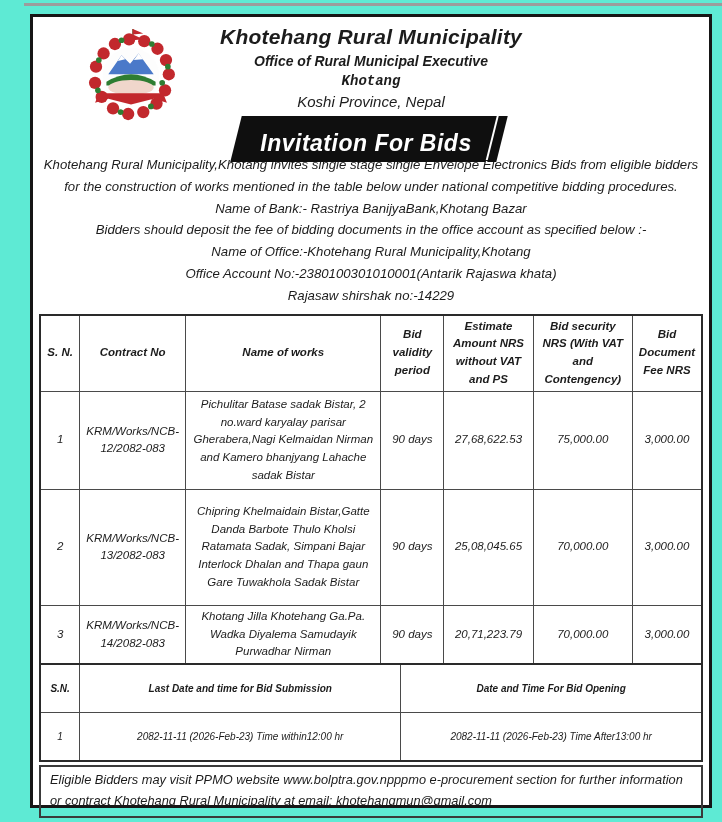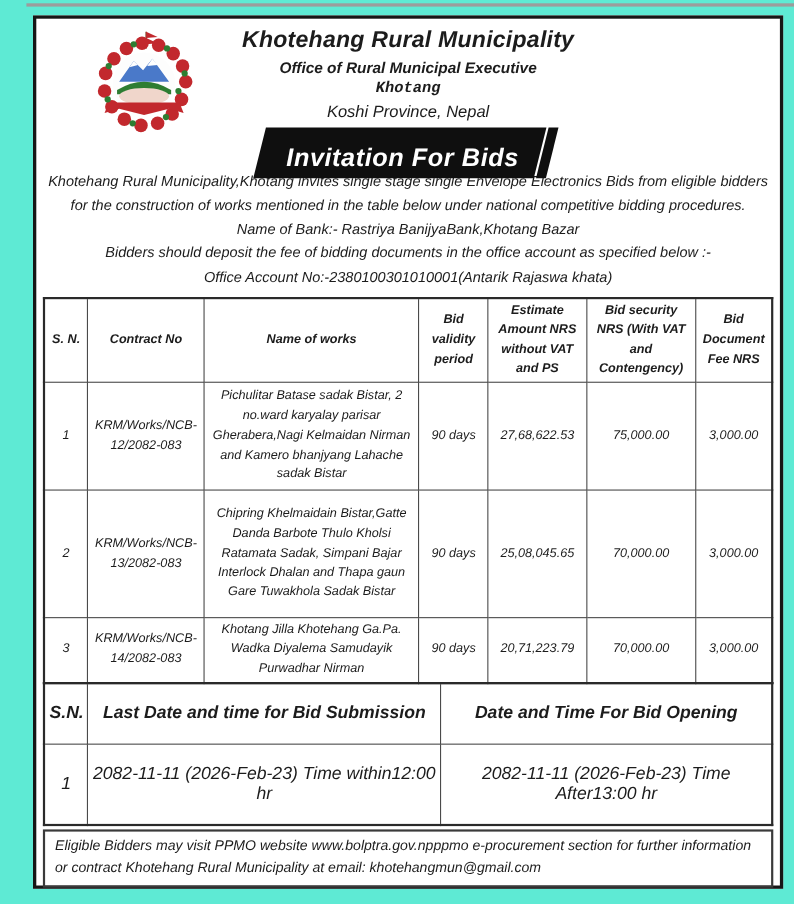--- a/index.html
+++ b/index.html
@@ -43,21 +43,21 @@
   .bid-table { margin-top:7px; border:2px solid #2a2a2a; }
   .bid-table th, .bid-table td {
     border:1.5px solid #4a4a4a; font-size:11.5px; font-style:italic;
     text-align:center; vertical-align:middle; padding:2px 3px; line-height:1.55;
   }
   .bid-table th { font-weight:bold; }
   .bid-table .hrow { height:70px; }
   .r1 { height:98px; } .r2 { height:116px; } .r3 { height:56px; }
   .sched-table { margin-top:-2px; border:2px solid #2a2a2a; }
   .sched-table th, .sched-table td {
-    border:1.5px solid #4a4a4a; font-size:16px; font-style:italic;
+    border:1.5px solid #4a4a4a; font-size:10px; font-style:italic;
     text-align:center; vertical-align:middle; padding:18px 4px;
   }
   .sched-table th { font-weight:bold; }
   .sched-table .srow { height:27px; }
   .note-box {
     margin-top:3px; border:2px solid #3a3a3a; font-style:italic;
     font-size:12.8px; line-height:20.5px; padding:3px 9px 5px;
   }
 </style>
 </head>
@@ -124,21 +124,23 @@
       <div class="t4">Koshi Province, Nepal</div>
       <div class="banner-wrap">
         <span class="banner">Invitation For Bids</span>
       </div>
     </div>
 
     <div class="intro">
       <div>Khotehang Rural Municipality,Khotang invites single stage single Envelope Electronics Bids from eligible bidders for the construction  of works mentioned in  the table below under national competitive bidding procedures.</div>
       <div>Name of Bank:- Rastriya BanijyaBank,Khotang Bazar</div>
       <div>Bidders should deposit the fee of bidding documents in the office account as specified below :-</div>
+      <div>Name of Office:-Khotehang Rural Municipality,Khotang</div>
       <div>Office Account No:-2380100301010001(Antarik Rajaswa khata)</div>
+      <div>Rajasaw shirshak no:-14229</div>
     </div>
 
     <table class="bid-table">
       <colgroup>
         <col style="width:6%">
           <col style="width:16%">
           <col style="width:29.5%">
           <col style="width:9.5%">
         <col style="width:13.5%">
           <col style="width:15%">

